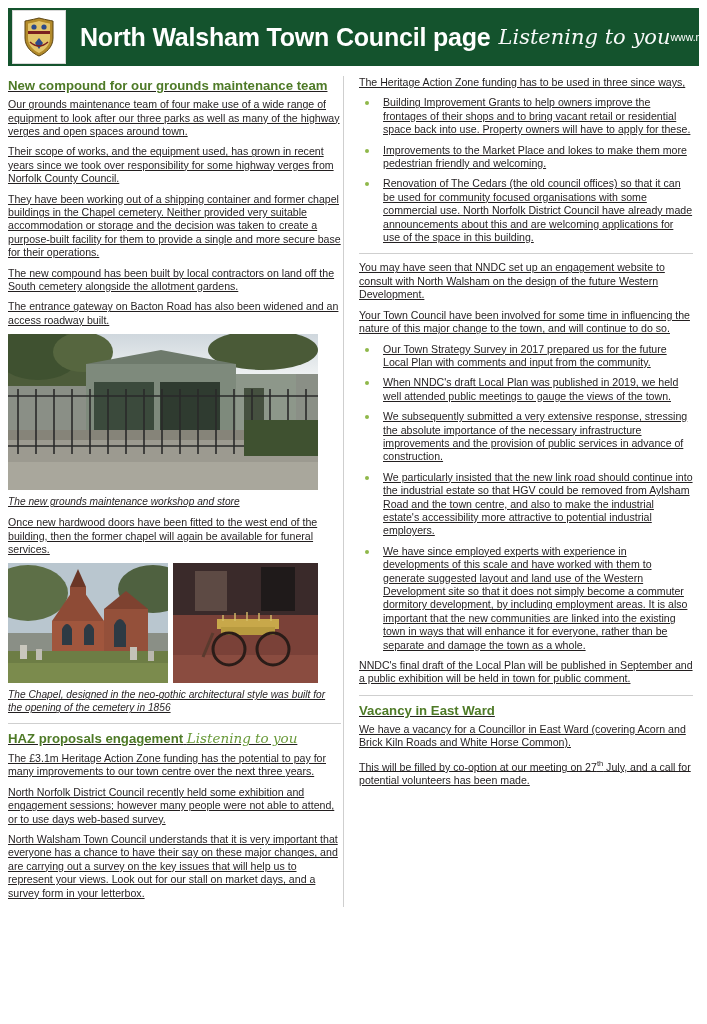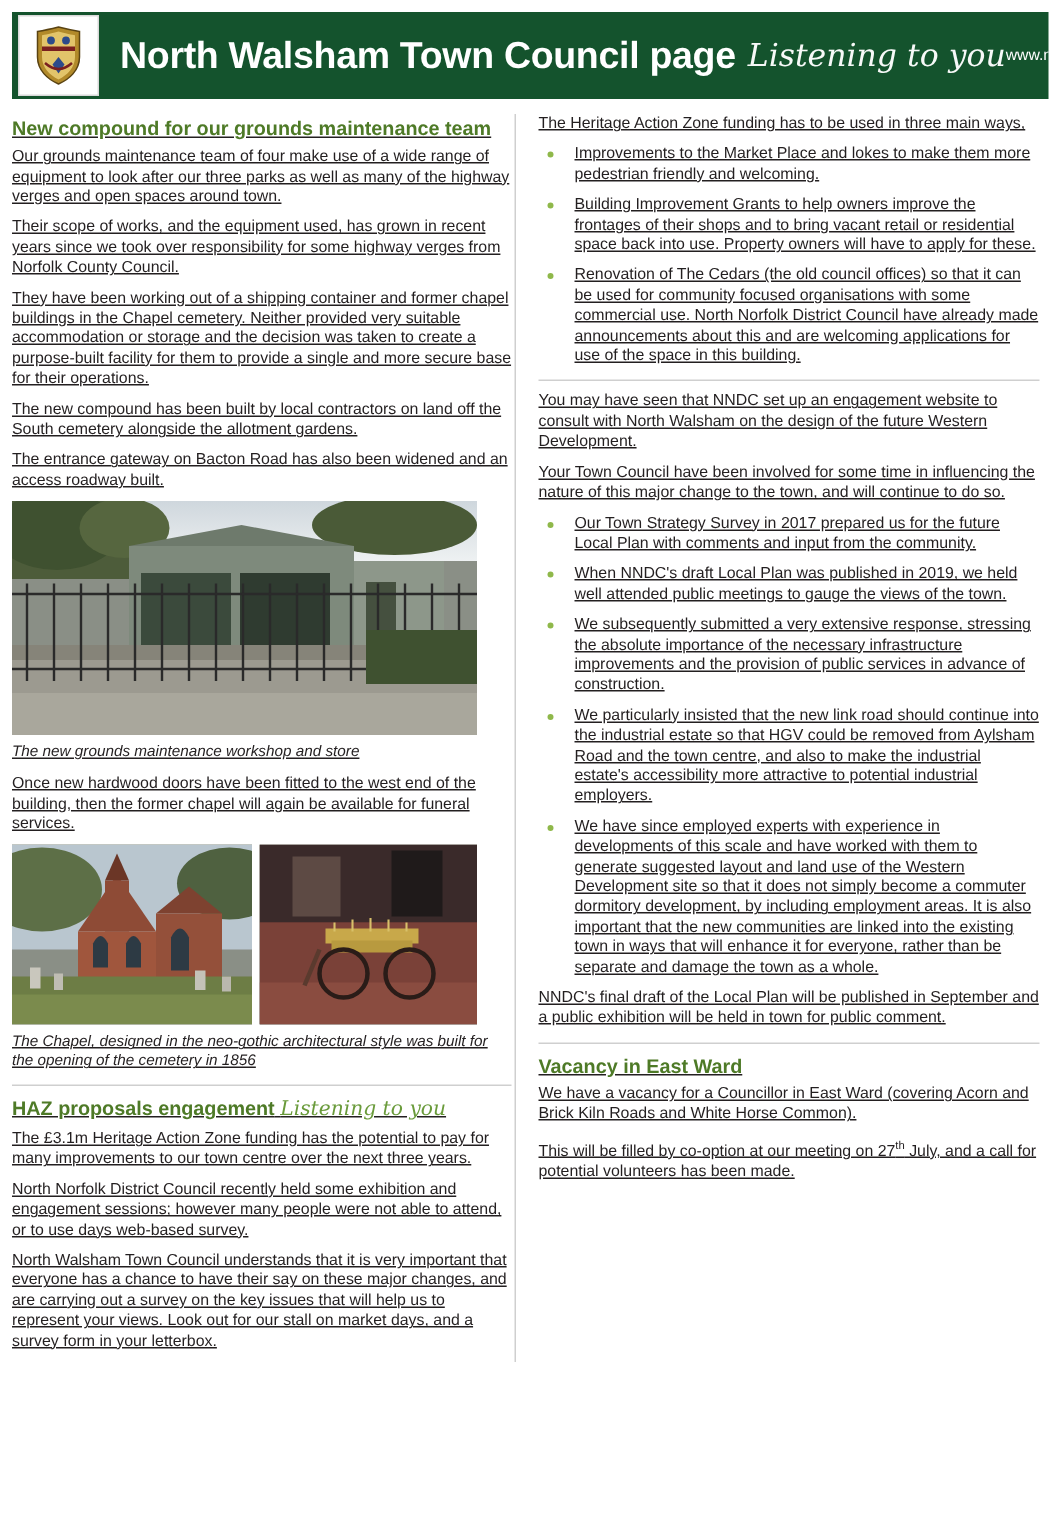--- a/index.html
+++ b/index.html
@@ -330,25 +330,25 @@
       </div>
 
       <p class="body">The £3.1m Heritage Action Zone funding has the potential to pay for many improvements to our town centre over the next three years.</p>
       <p class="body">North Norfolk District Council recently held some exhibition and engagement sessions; however many people were not able to attend, or to use days web-based survey.</p>
       <p class="body">North Walsham Town Council understands that it is very important that everyone has a chance to have their say on these major changes, and are carrying out a survey on the key issues that will help us to represent your views. Look out for our stall on market days, and a survey form in your letterbox.</p>
 
     </div>
 
     <div class="col right">
 
-      <p class="body">The Heritage Action Zone funding has to be used in three main ways,</p>
+      <p class="body">The Heritage Action Zone funding has to be used in three since ways,</p>
 
       <ul class="bullets">
+        <li>Building Improvement Grants to help owners improve the frontages of their shops and to bring vacant retail or residential space back into use. Property owners will have to apply for these.</li>
         <li>Improvements to the Market Place and lokes to make them more pedestrian friendly and welcoming.</li>
-        <li>Building Improvement Grants to help owners improve the frontages of their shops and to bring vacant retail or residential space back into use. Property owners will have to apply for these.</li>
         <li>Renovation of The Cedars (the old council offices) so that it can be used for community focused organisations with some commercial use. North Norfolk District Council have already made announcements about this and are welcoming applications for use of the space in this building.</li>
       </ul>
 
       <hr class="rule">
 
 
       <p class="body">You may have seen that NNDC set up an engagement website to consult with North Walsham on the design of the future Western Development.</p>
       <p class="body">Your Town Council have been involved for some time in influencing the nature of this major change to the town, and will continue to do so.</p>
 
       <ul class="bullets">

